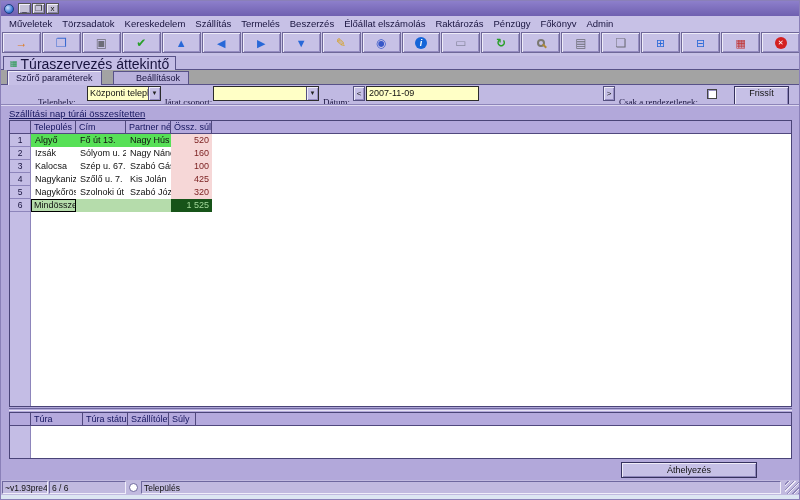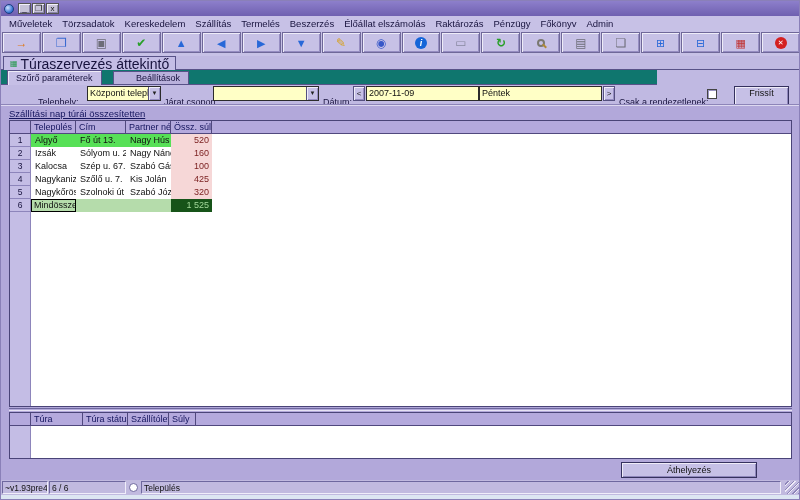--- a/index.html
+++ b/index.html
@@ -49,30 +49,30 @@
     right:-4px;bottom:-2px;transform:rotate(45deg);}
   .ic-stop{width:12px;height:12px;border-radius:50%;background:#d42020;color:#fff;
     font-size:7px;font-weight:bold;text-align:center;line-height:12px;display:inline-block;}
 
   
   .tabrow{position:absolute;left:0;top:55px;width:800px;height:14px;border-bottom:1px solid #585288;background:#c0b9e2;}
   .main-tab{position:absolute;left:2px;top:0;height:14px;padding:0 6px;background:#c4bde6;
     border:1px solid #585288;border-bottom:none;display:flex;align-items:center;gap:3px;}
   .main-tab .tab-ic{color:#22984a;font-size:8px;line-height:8px;}
   .main-tab span.lbl{font-size:14px;color:#17123d;white-space:nowrap;}
-  .subtabrow{position:absolute;left:0;top:69px;width:656px;height:15px;border-bottom:1px solid #585288;background:#0f766e;}
+  .subtabrow{position:absolute;left:0;top:69px;width:800px;height:15px;border-bottom:1px solid #585288;background:#a3a3a3;}
   .sub-tab{position:absolute;top:1px;height:14px;padding:0 8px;font-size:9px;color:#17123d;
     display:flex;align-items:center;border:1px solid #585288;white-space:nowrap;}
   .sub-tab.active{left:6px;background:#c6bfe6;border-bottom:none;top:0;height:15px;
     box-shadow:inset 1px 1px 0 #efecf8;}
   .sub-tab.inactive{left:112px;background:#b9b1dc;padding-left:22px;}
 
   
   .filterrow{position:absolute;left:0;top:84px;width:800px;height:19px;background:#c0b9e2;}
-  .flabel{position:absolute;top:12px;font-size:9px;color:#17123d;white-space:nowrap;}
+  .flabel{position:absolute;top:12px;font-size:9px;color:#17123d;white-space:nowrap;font-family:Liberation Serif, serif;}
   .field{position:absolute;top:1px;height:15px;background:#ffffc6;border:1px solid #2b2b2b;
     font-size:9px;color:#111;padding:1px 2px;line-height:11px;white-space:nowrap;overflow:hidden;}
   .combo{position:absolute;top:1px;height:15px;background:#ffffc6;border:1px solid #2b2b2b;display:flex;}
   .combo .ctext{flex:1;font-size:9px;color:#111;padding:1px 2px;line-height:11px;white-space:nowrap;overflow:hidden;}
   .combo .carrow{width:12px;background:#c6c0e6;border-left:1px solid #55507f;
     box-shadow:inset 1px 1px 0 #eeecf8,inset -1px -1px 0 #968dc2;
     font-size:6px;line-height:13px;text-align:center;color:#222;}
   .mini-btn{position:absolute;top:1px;width:12px;height:15px;background:#c6c0e6;border:1px solid #55507f;
     box-shadow:inset 1px 1px 0 #eeecf8,inset -1px -1px 0 #968dc2;
     font-size:8px;line-height:13px;text-align:center;color:#222;}
@@ -247,21 +247,20 @@
       <span class="carrow">▼</span>
     </div>
     <span class="flabel" style="left:163px;">Járat csoport:</span>
     <div class="combo" style="left:212px;width:106px;">
       <span class="ctext"></span>
       <span class="carrow">▼</span>
     </div>
     <span class="flabel" style="left:322px;">Dátum:</span>
     <div class="mini-btn" style="left:352px;">&lt;</div>
     <div class="field" style="left:365px;width:113px;">2007-11-09</div>
-    <div class="field" style="left:478px;width:123px;">Péntek</div>
     <div class="mini-btn" style="left:602px;">&gt;</div>
     <span class="flabel" style="left:618px;">Csak a rendezetlenek:</span>
     <div class="checkbox"></div>
     <div class="push-btn frissit">Frissít</div>
   </div>
 
   <div class="content-bg"></div>
   <div class="divider-top"></div>
   <span class="section-label">Szállítási nap túrái összesítetten</span>
 

